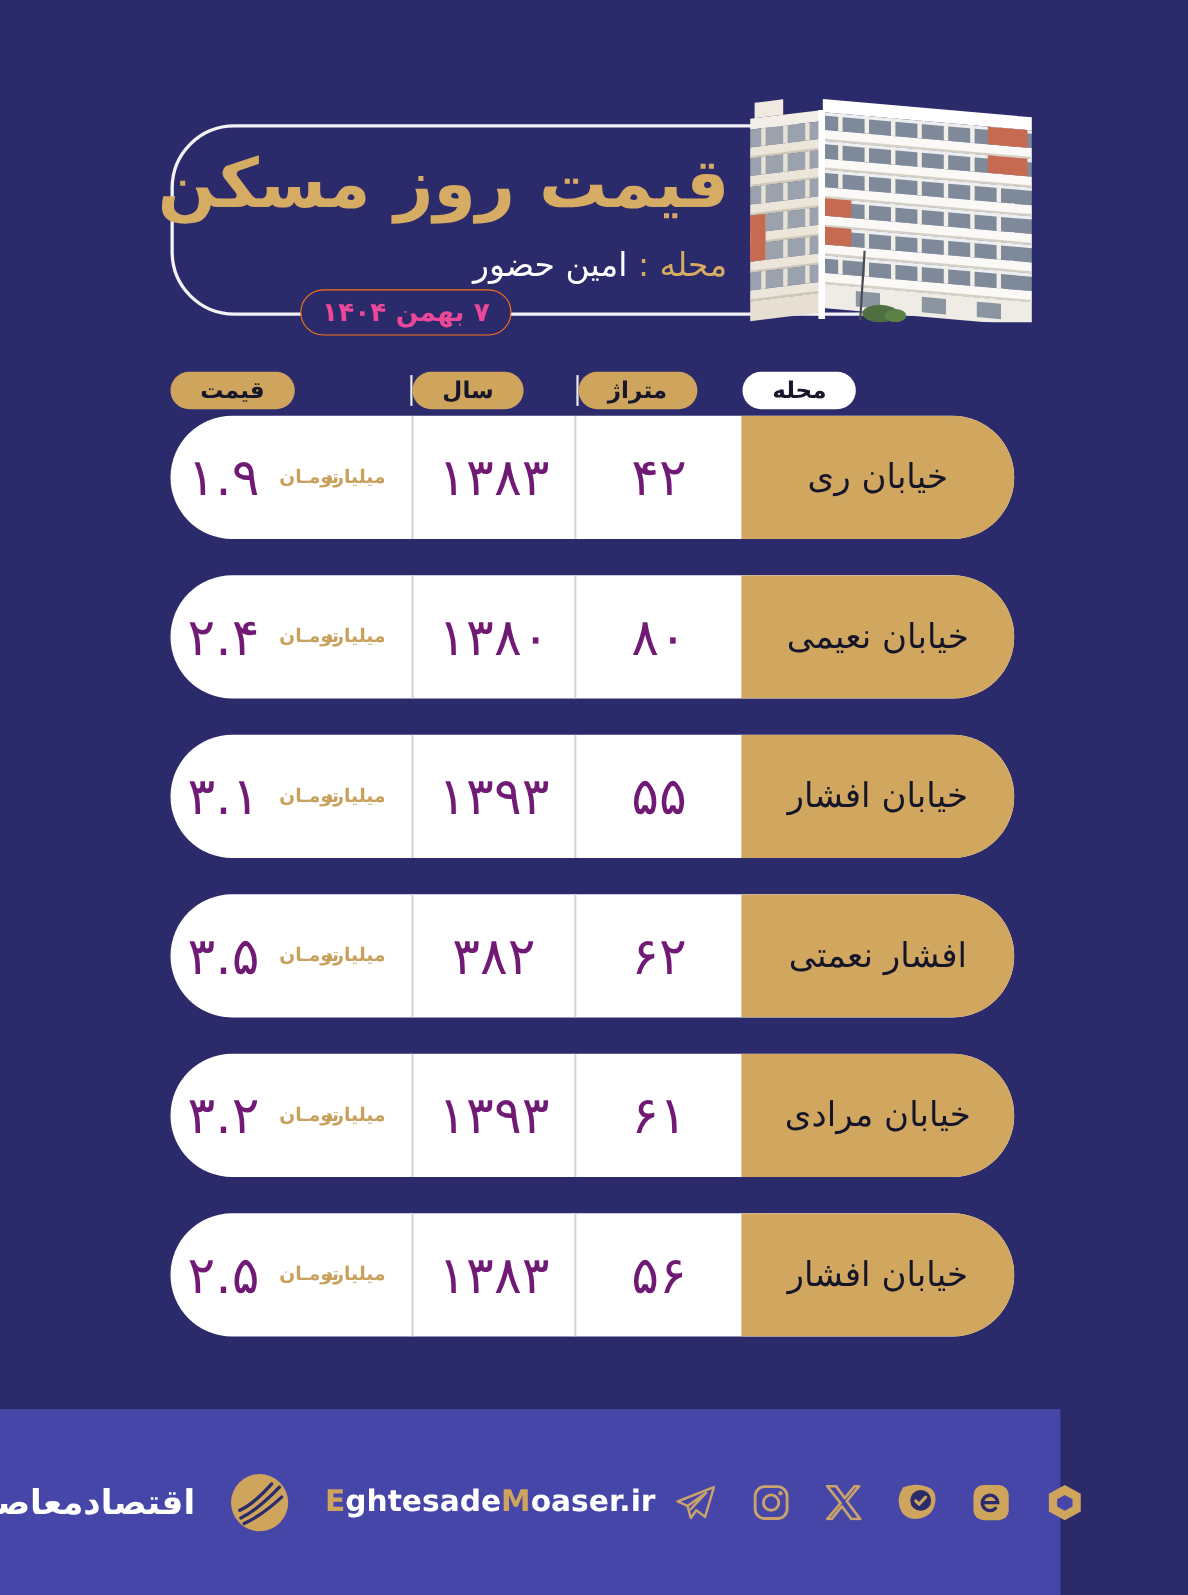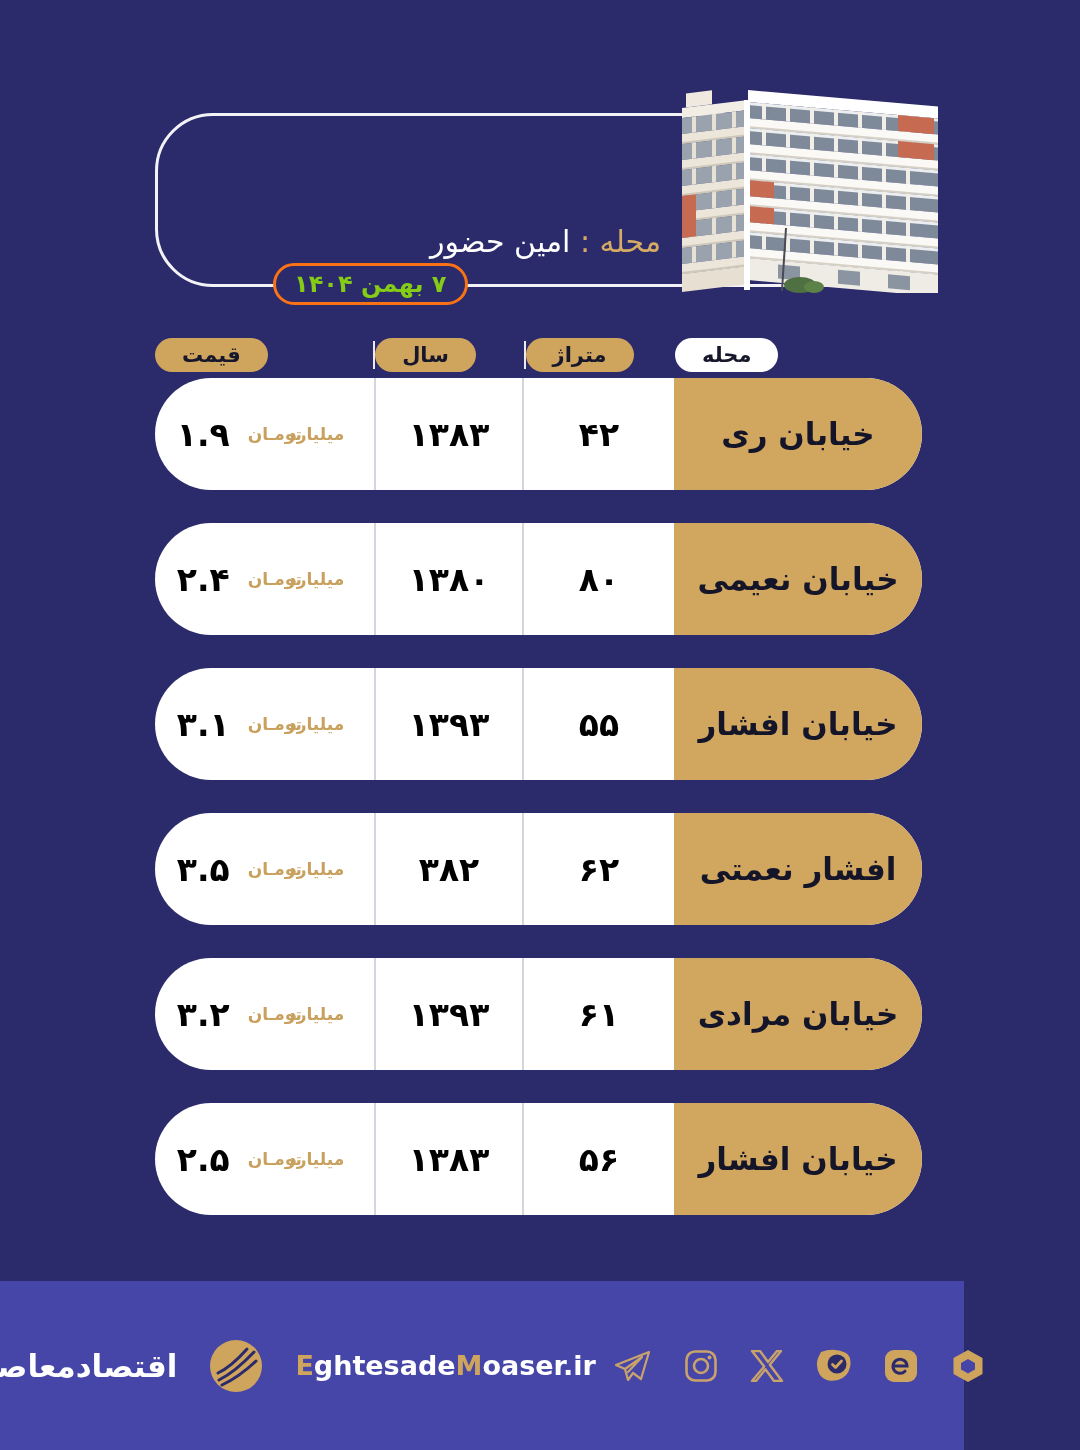--- a/index.html
+++ b/index.html
@@ -10,45 +10,45 @@
   
   .header-card{position:absolute;left:155px;top:113px;width:767px;height:174px;
     border:3px solid #f3f3f7;border-radius:58px}
   .title{position:absolute;top:14px;right:256px;font-size:62px;font-weight:bold;
     color:#d6ab64;white-space:nowrap;direction:rtl}
   .subtitle{position:absolute;top:108px;right:258px;font-size:30px;font-weight:normal;
     white-space:nowrap;direction:rtl}
   .sub-label{color:#d6ab64}
   .sub-value{color:#ffffff}
   .date-pill{position:absolute;left:115px;bottom:-21px;min-width:192px;height:42px;
-    background:#2b2a6a;border:3px solid #f97316;border-radius:22px;
+    background:#2b2a6a;border:1px solid #f97316;border-radius:22px;
     display:flex;align-items:center;justify-content:center;
-    color:#84cc16;font-weight:bold;font-size:24px;direction:rtl;padding:0 18px;z-index:3}
+    color:#ec4899;font-weight:bold;font-size:24px;direction:rtl;padding:0 18px;z-index:3}
   .building{position:absolute;left:648px;top:78px;z-index:2;line-height:0}
 
   
   .thead{position:absolute;left:155px;top:336px;width:767px;height:37px;display:flex;direction:ltr}
   .th{display:flex;align-items:center;justify-content:flex-start}
   .th.c-price{width:219px}.th.c-year{width:149px}.th.c-area{width:150px}.th.c-name{width:248px}
   .th-pill{background:#cfa55e;color:#17172c;font-weight:bold;font-size:21px;
     padding:5px 27px;border-radius:20px;direction:rtl;white-space:nowrap}
   .th-pill.white{background:#ffffff}
   .hdiv{width:2px;height:28px;background:rgba(255,255,255,.9);align-self:center}
 
   
   .rows{position:absolute;left:155px;top:378px;display:flex;flex-direction:column;gap:33px}
   .row{width:767px;height:112px;display:flex;direction:ltr;border-radius:56px;overflow:hidden;background:#fff}
   .cell{display:flex;align-items:center;justify-content:center}
   .cell.price{width:219px;gap:12px}
   .cell.year{width:146px}
   .cell.area{width:150px}
   .cell.name{width:248px;background:#d1a760}
   .vline{width:2px;background:#d5d5de}
-  .num{font-size:33px;font-weight:bold;color:#000000;direction:ltr;unicode-bidi:isolate;white-space:nowrap}
-  .name-text{font-size:31px;font-weight:bold;color:#15152a;direction:rtl;white-space:nowrap}
+  .num{font-size:47px;font-weight:normal;color:#701a75;direction:ltr;unicode-bidi:isolate;white-space:nowrap}
+  .name-text{font-size:31px;font-weight:normal;color:#15152a;direction:rtl;white-space:nowrap}
   .unit{display:flex;align-items:flex-end;font-size:17px;font-weight:bold;
     color:#c9a15e;line-height:1.3;direction:rtl}
   .unit .l1{transform:translateX(-8px)}
   .unit .l2{transform:translateX(6px)}
 
   
   .footer{position:absolute;left:0;top:1281px;width:964px;height:169px;background:#4646a8;
     display:flex;align-items:center;justify-content:center;gap:16px;direction:ltr}
   .brand{font-size:31px;font-weight:bold;color:#fff;direction:rtl;white-space:nowrap}
   .site{font-size:27px;font-weight:bold;color:#fff;white-space:nowrap;
@@ -56,20 +56,21 @@
   .site .g{color:#cfa55e}
   .fdiv{width:2px;height:30px;background:rgba(255,255,255,.7)}
   .icon{display:inline-flex;align-items:center;justify-content:center;line-height:0}
 </style>
 </head>
 <body>
 
 <div class="poster">
 
   <div class="header-card">
+    <div class="title">قیمت روز مسکن</div>
     <div class="subtitle">
       <span class="sub-label">محله :</span>
       <span class="sub-value">امین حضور</span>
     </div>
     <div class="date-pill">۷ بهمن ۱۴۰۴</div>
   </div>
 
   <div class="building">
     <svg width="305" height="215" viewBox="0 0 305 215">
       <defs>

